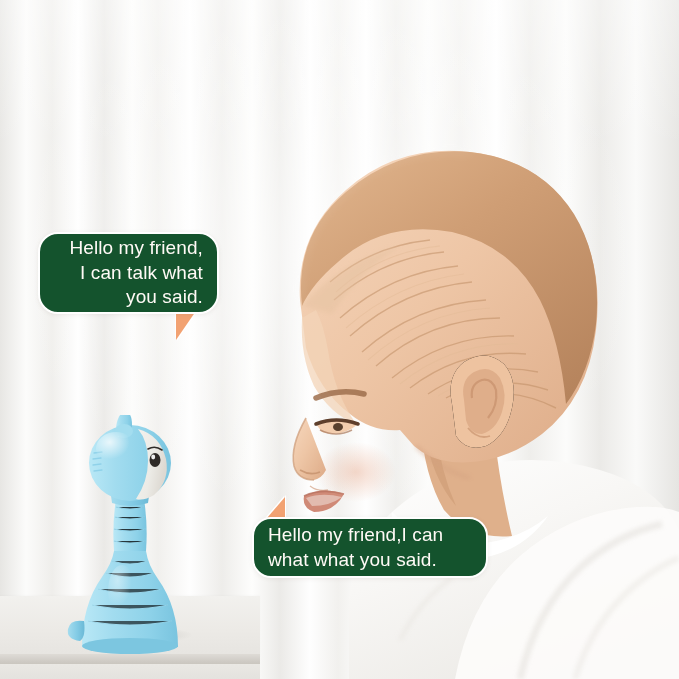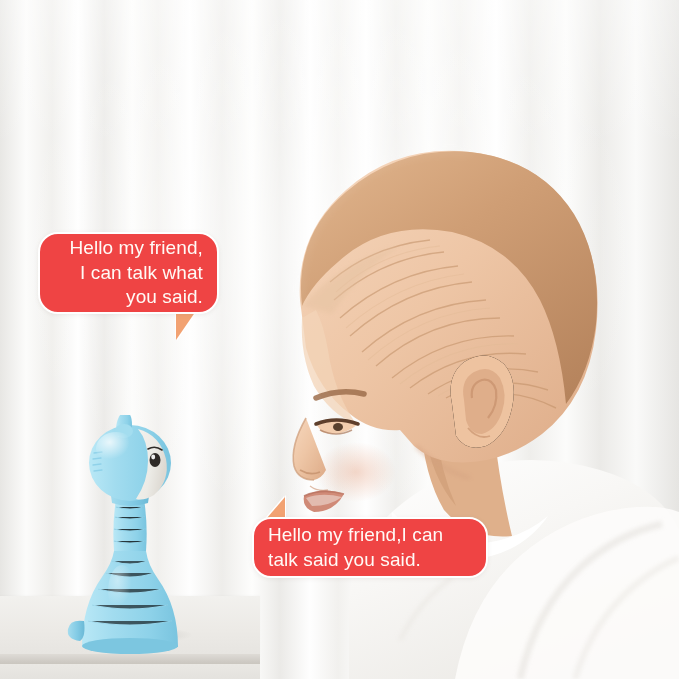--- a/index.html
+++ b/index.html
@@ -114,21 +114,21 @@
     color: #B08A3E;
     letter-spacing: 0.1px;
     transform: scaleX(0.95);
     white-space: nowrap;
     text-shadow: 0 0 5px #ffffff, 0 0 8px rgba(255,255,255,0.85);
   }
 
   
   .bubble {
     position: absolute;
-    background: #ef4444;
+    background: #14532d;
     border: 2.5px solid #ffffff;
     border-radius: 20px;
     color: #fffaf6;
     box-sizing: border-box;
     box-shadow: 0 1px 4px rgba(120,100,90,0.10);
   }
   .bubble .txt {
     font-size: 19px;
     line-height: 1.30;
     letter-spacing: 0.1px;
@@ -385,16 +385,16 @@
   <div class="tail-top"></div>
   <div class="bubble" id="bubble-top">
     <span class="txt">Hello my friend,
 I can talk what
 you said.</span>
   </div>
 
   <div class="tail-bottom"></div>
   <div class="bubble" id="bubble-bottom">
     <span class="txt">Hello my friend,I can
-talk said you said.</span>
+what what you said.</span>
   </div>
 
 </div>
 
 </body></html>

